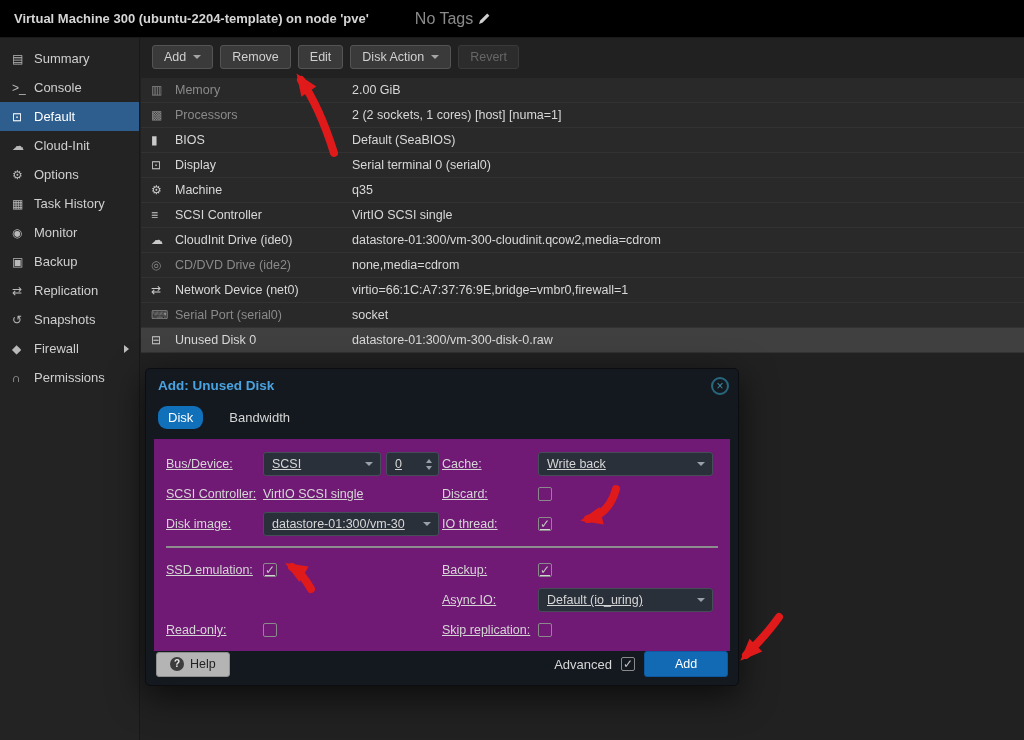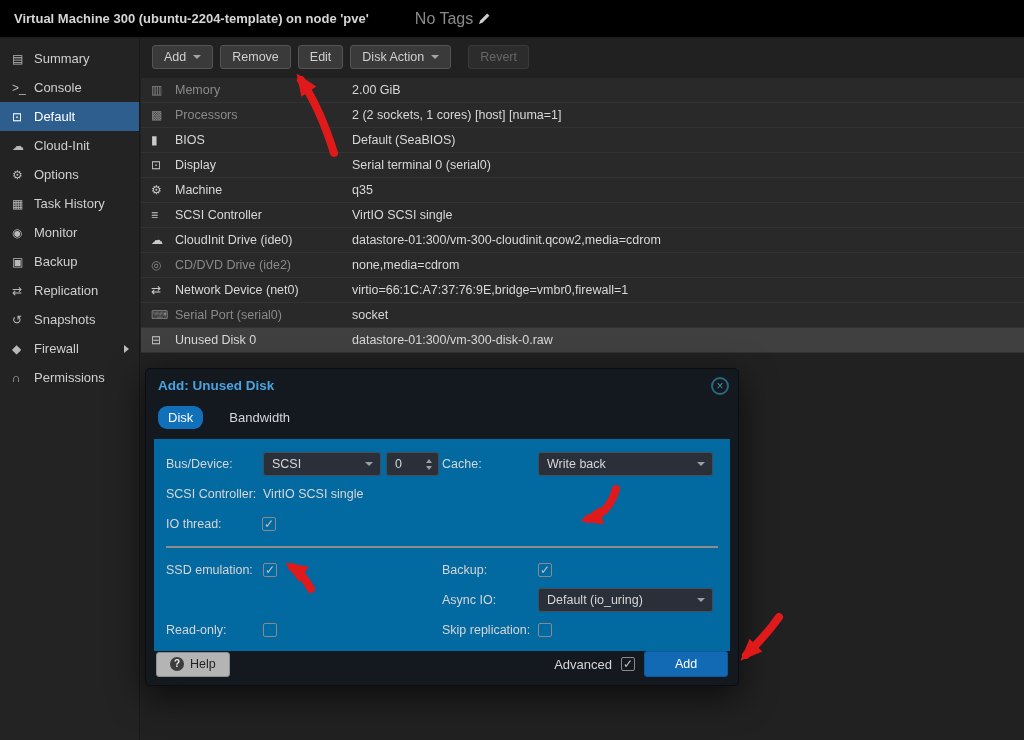--- a/index.html
+++ b/index.html
@@ -22,21 +22,21 @@
   .side-item .s-icon { width:22px; font-size:12px; color:#b9b9b9; }
   .side-item.selected { background:var(--selection-blue,#2e5e8e); color:#ffffff; }
   .side-item.selected .s-icon { color:#ffffff; }
   .side-item .caret-r { position:absolute; right:10px; width:0; height:0;
                border-left:5px solid #bdbdbd; border-top:4px solid transparent; border-bottom:4px solid transparent; }
 
   
   .toolbar { position:absolute; left:152px; top:45px; display:flex; align-items:center; gap:7px; }
   .tbtn { height:24px; padding:0 11px; background:#3a3a3a; border:1px solid #545454; border-radius:3px;
           color:#d0d0d0; font-size:12.5px; display:inline-flex; align-items:center; gap:7px; cursor:pointer; }
-  .tbtn.disabled { background:#2c2c2c; border-color:#3a3a3a; color:#666; margin-left:10px; cursor:default; }
+  .tbtn.disabled { background:#2c2c2c; border-color:#3a3a3a; color:#666; cursor:default; }
   .caret-d { width:0; height:0; border-top:4px solid #a6a6a6; border-left:4px solid transparent; border-right:4px solid transparent; }
 
   
   .hw-table { position:absolute; left:141px; top:78px; width:883px; }
   .hw-row { height:25px; display:flex; align-items:center; background:#292929;
             border-bottom:1px solid #323232; font-size:12.5px; cursor:default; }
   .hw-row .h-icon { width:24px; margin-left:10px; color:#c9c9c9; font-size:12px; }
   .hw-row .h-label { width:177px; color:#d8d8d8; }
   .hw-row .h-value { color:#d8d8d8; white-space:nowrap; }
   .hw-row.dim .h-icon, .hw-row.dim .h-label { color:#8a8a8a; }
@@ -47,21 +47,21 @@
             background:#141920; border:1px solid #0b0d11; border-radius:5px;
             box-shadow:0 10px 35px rgba(0,0,0,.65); }
   .dlg-hdr { height:32px; display:flex; align-items:center; padding:0 12px; }
   .dlg-title { font-size:13.5px; font-weight:bold; color:var(--dialog-title,#4aa3e0); }
   .dlg-close { position:absolute; right:9px; top:8px; width:18px; height:18px; border-radius:50%;
                border:2px solid #27687f; color:#3d93ad; font-size:12px; line-height:14px; text-align:center; cursor:pointer; }
   .dlg-tabs { height:32px; display:flex; align-items:center; padding-left:12px; gap:16px; }
   .tab { font-size:13px; color:#d6d6d6; padding:4px 10px; border-radius:3px; cursor:pointer; }
   .tab.active { background:var(--accent-blue,#1170ba); color:#fff;border-radius:9px; }
 
-  .dlg-body { margin:6px 8px 0 8px; background:#0369a1; padding:10px 12px 8px 12px; height:212px; }
+  .dlg-body { margin:6px 8px 0 8px; background:#701a75; padding:10px 12px 8px 12px; height:212px;text-decoration:underline; }
   .frow { height:30px; display:flex; align-items:center; }
   .fcol { display:flex; align-items:center; width:50%; }
   .flabel { width:97px; font-size:12.5px; color:#d6d6d6; }
   .fcol.right .flabel { width:96px; }
   .field { height:24px; background:#2a303a; border:1px solid #454d58; border-radius:3px;
            color:#d6d6d6; font-size:12.5px; display:flex; align-items:center; padding:0 8px;
            position:relative; overflow:hidden; white-space:nowrap; cursor:pointer; }
   .field .chev { position:absolute; right:7px; width:0; height:0;
            border-top:4px solid #98a0aa; border-left:4px solid transparent; border-right:4px solid transparent; }
   .w-combo-bus { width:118px; }
@@ -268,23 +268,34 @@
             <span class="chev"></span>
           </div>
         </div>
       </div>
 
       <div class="frow">
         <div class="fcol">
           <span class="flabel">SCSI Controller:</span>
           <span class="ftext">VirtIO SCSI single</span>
         </div>
-      </div>
-
-      <div class="frow">
+        <div class="fcol right">
+          <span class="flabel">Discard:</span>
+          <div class="cb"></div>
+        </div>
+      </div>
+
+      <div class="frow">
+        <div class="fcol">
+          <span class="flabel">Disk image:</span>
+          <div class="field w-combo-img">
+            <span>datastore-01:300/vm-30</span>
+            <span class="chev"></span>
+          </div>
+        </div>
         <div class="fcol right">
           <span class="flabel">IO thread:</span>
           <div class="cb">✓</div>
         </div>
       </div>
 
       <div class="divider"></div>
 
       <div class="frow">
         <div class="fcol">

